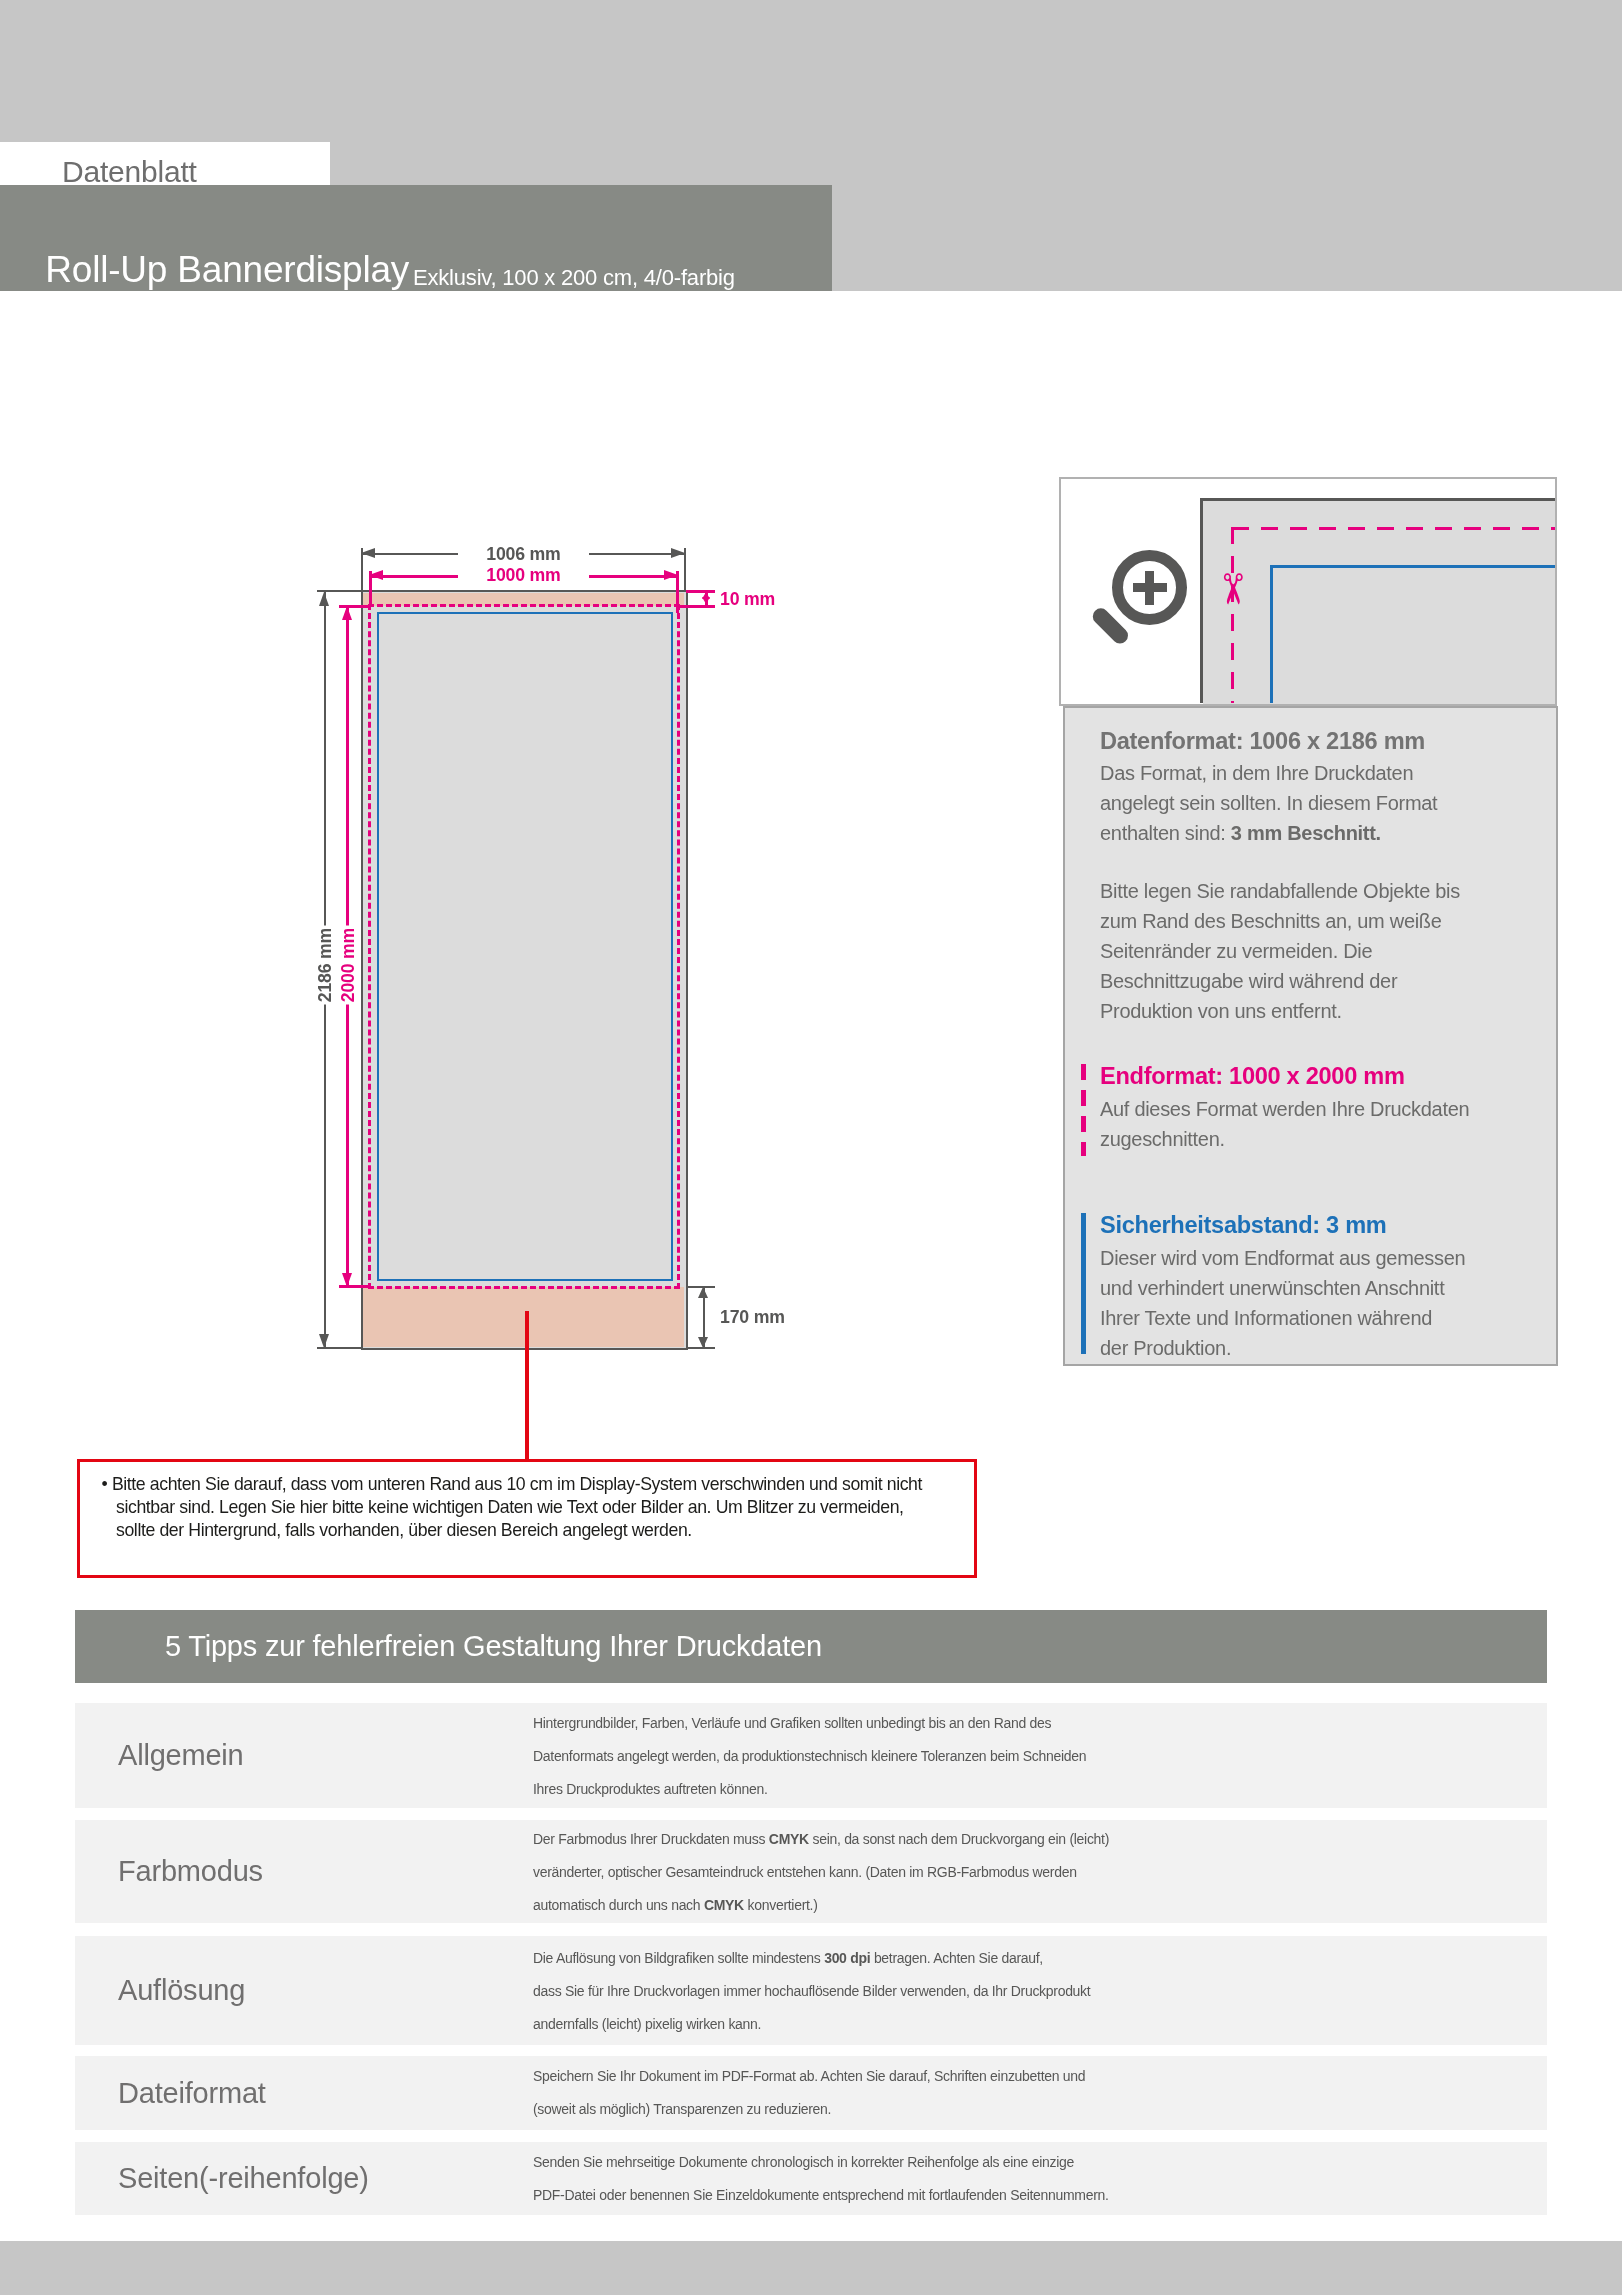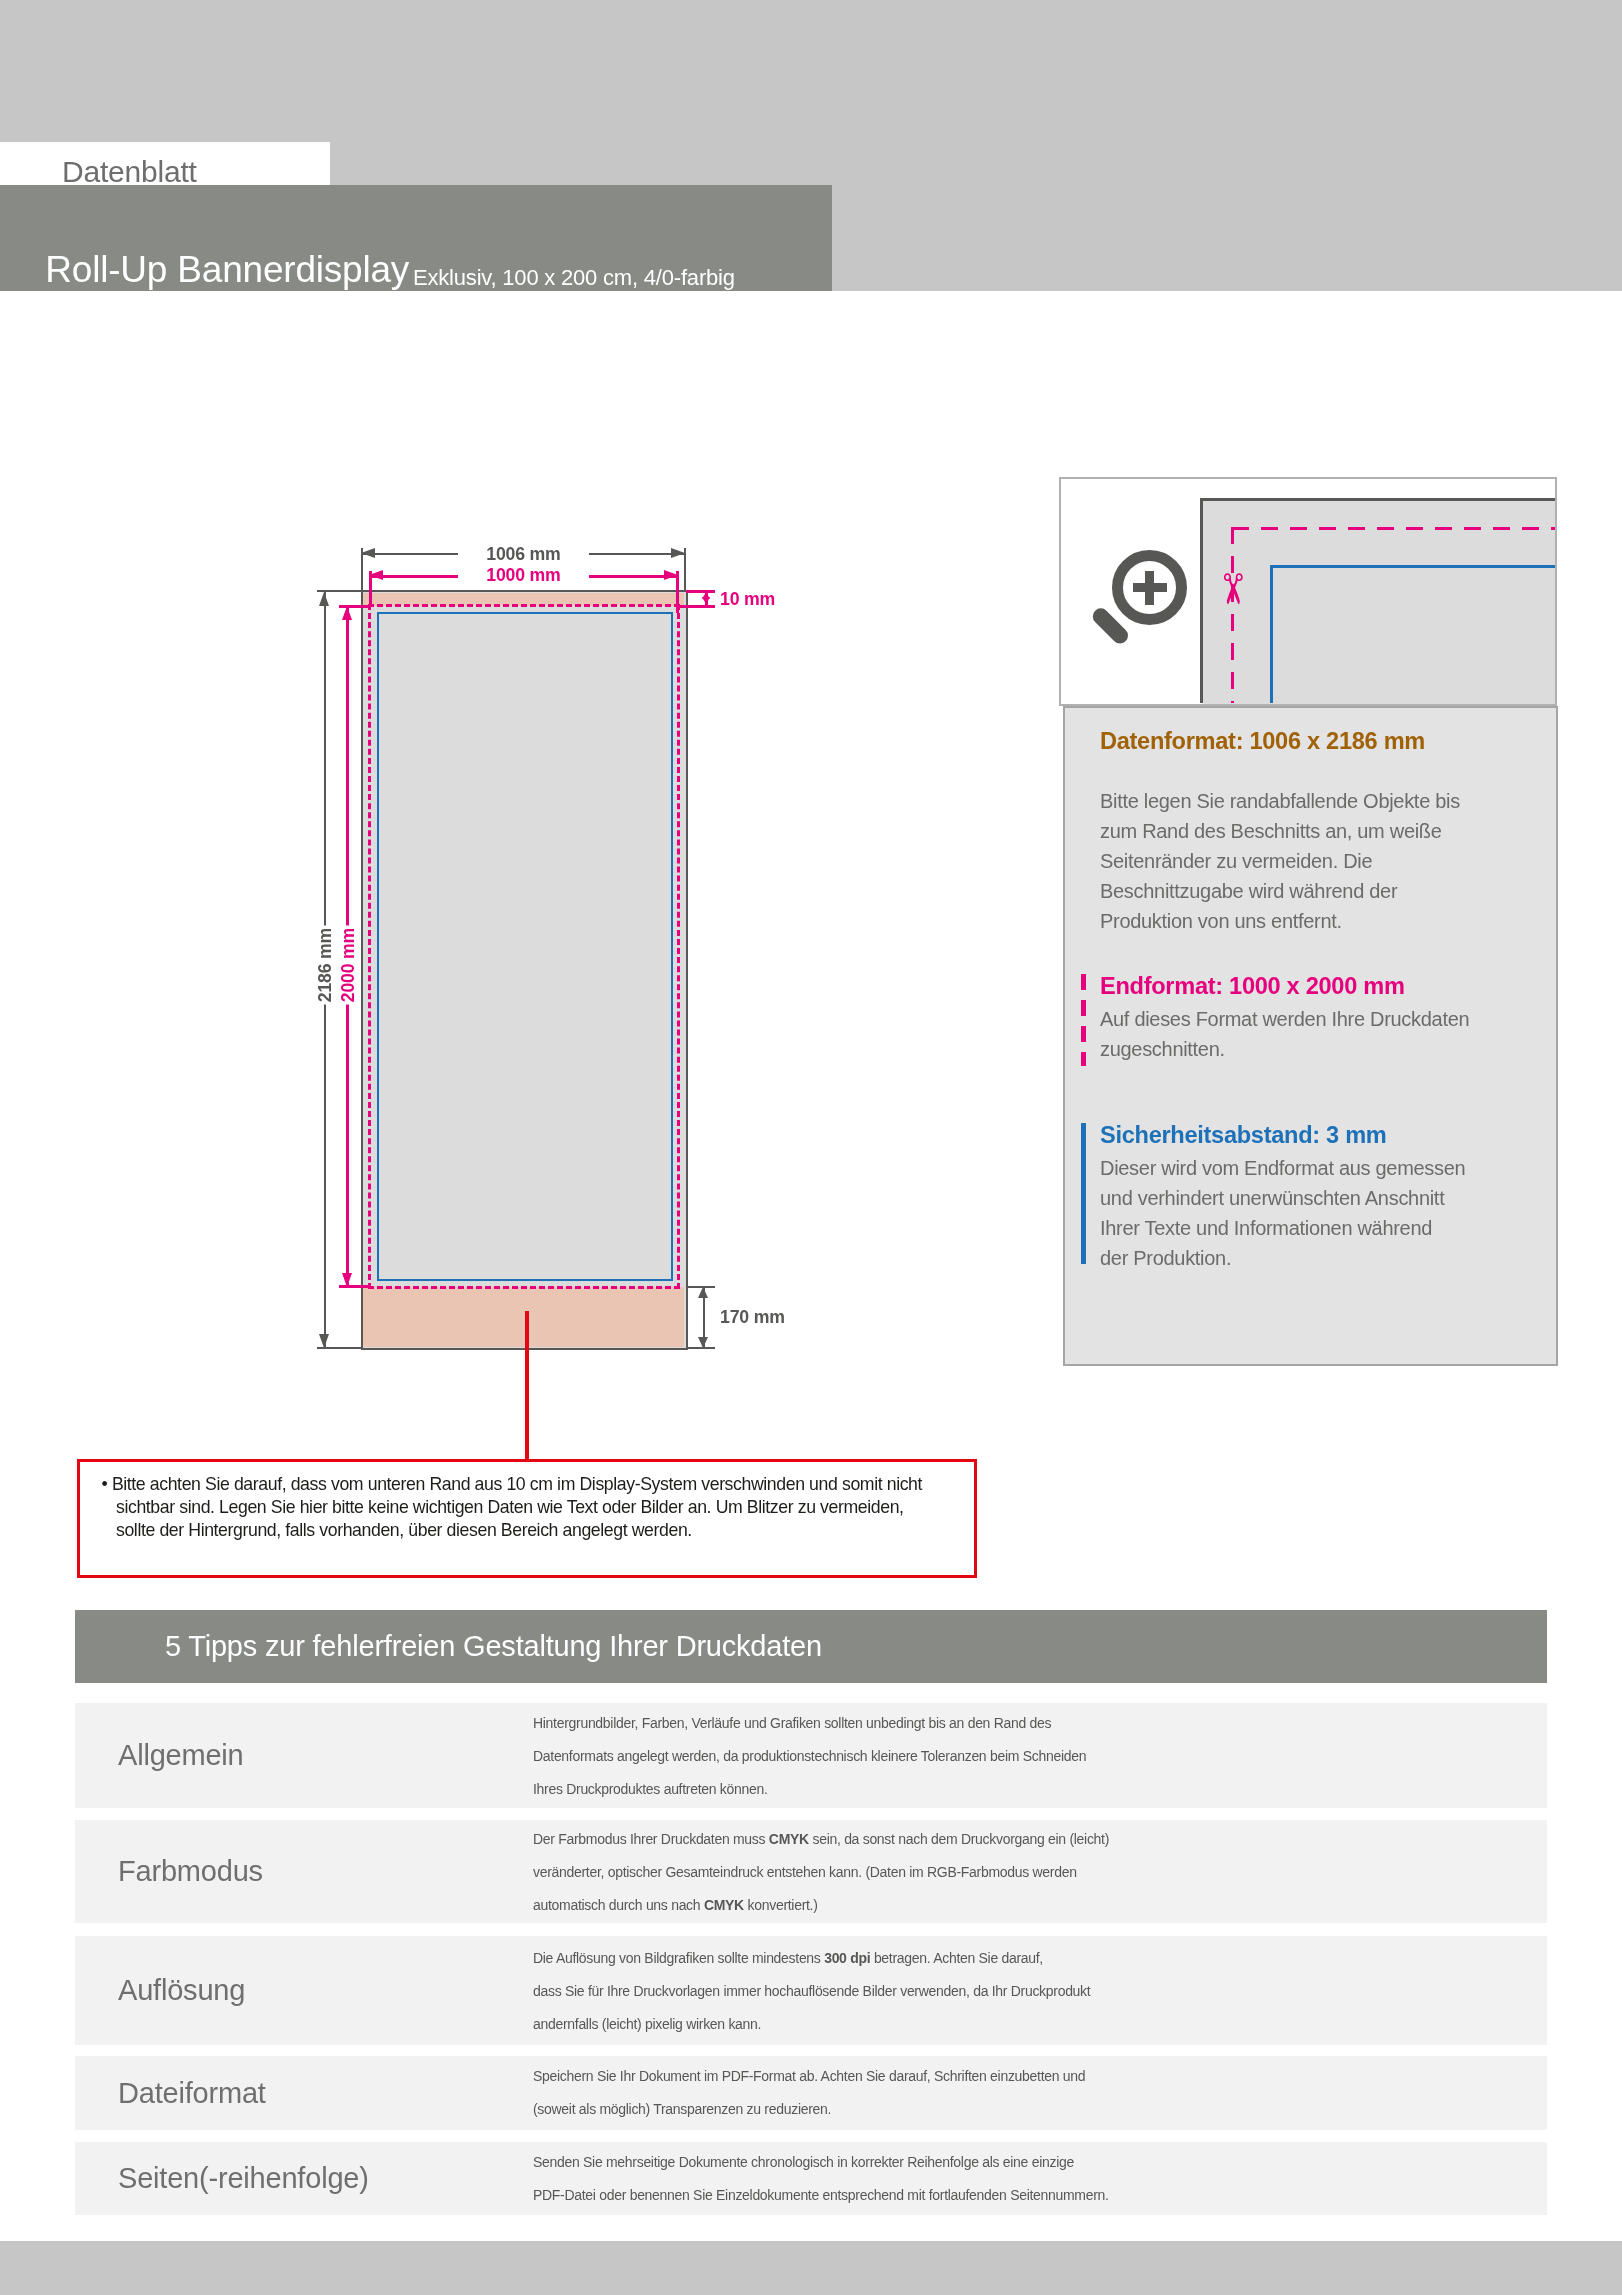--- a/index.html
+++ b/index.html
@@ -50,21 +50,21 @@
   #zb-mag-ring{left:1112px;top:550px;width:75px;height:75px;border:11px solid #575756;border-radius:50%;box-sizing:border-box;}
   #zb-mag-h{left:1089px;top:618px;width:43px;height:15.7px;border-radius:7.9px;background:#575756;transform:rotate(45deg);}
   #zb-plus-h{left:1133px;top:583px;width:34px;height:9.2px;background:#575756;}
   #zb-plus-v{left:1145px;top:571px;width:9.2px;height:34px;background:#575756;}
   
   #panel{left:1063px;top:706px;width:495px;height:660px;background:#e3e3e3;border:2px solid #a5a5a5;box-sizing:border-box;
          padding:19.6px 15.7px 0 35px;}
   #panel .sec{position:relative;}
   #panel .sec .bar{position:absolute;left:-19px;}
   #panel .title{font-size:23.6px;font-weight:bold;margin-bottom:3.9px;letter-spacing:-0.3px;}
-  #panel .title.g{color:#a16207;} #panel .title.m{color:#e6007e;} #panel .title.b{color:#1d71b8;margin-top:24px;}
+  #panel .title.g{color:#737373;} #panel .title.m{color:#e6007e;} #panel .title.b{color:#1d71b8;margin-top:24px;}
   #panel .ln{font-size:20px;color:#6b6b6a;line-height:30px;white-space:nowrap;letter-spacing:-0.3px;}
   #bar-end{top:1.3px;height:92px;background:repeating-linear-gradient(to bottom,#e6007e 0 15.7px,transparent 15.7px 26px);width:4.6px;}
   #bar-sich{top:1.3px;height:141px;background:#1d71b8;width:4.6px;}
   
   #tipband{left:75px;top:1610px;width:1472px;height:73px;background:#878a85;display:flex;align-items:center;}
   #tipband .t{color:#fff;font-size:29px;padding-left:49px;margin-left:41px;}
   .tiprow{left:75px;width:1472px;background:#f2f2f2;}
   .tiprow .lbl{position:absolute;left:43px;top:0;height:100%;display:flex;align-items:center;
                font-size:29px;color:#706f6f;}
   .tiprow .txt{position:absolute;left:458px;top:50%;transform:translateY(-50%);}
@@ -155,20 +155,25 @@
   <div class="abs" id="zb-bv"></div>
   <div class="abs" id="zb-scissors">✂</div>
   <div class="abs" id="zb-mag-ring"></div>
   <div class="abs" id="zb-mag-h"></div>
   <div class="abs" id="zb-plus-h"></div>
   <div class="abs" id="zb-plus-v"></div>
 
   <div class="abs" id="panel">
     <div class="sec">
       <div class="title g">Datenformat: 1006 x 2186 mm</div>
+      <div>
+          <div class="ln"><span>Das Format, in dem Ihre Druckdaten</span></div>
+          <div class="ln"><span>angelegt sein sollten. In diesem Format</span></div>
+          <div class="ln"><span>enthalten sind: </span><span style="font-weight: bold;">3 mm Beschnitt.</span></div>
+        </div>
       <div style="height:27.5px;"></div>
       <div>
           <div class="ln"><span>Bitte legen Sie randabfallende Objekte bis</span></div>
           <div class="ln"><span>zum Rand des Beschnitts an, um weiße</span></div>
           <div class="ln"><span>Seitenränder zu vermeiden. Die</span></div>
           <div class="ln"><span>Beschnittzugabe wird während der</span></div>
           <div class="ln"><span>Produktion von uns entfernt.</span></div>
         </div>
     </div>
     <div style="height:37px;"></div>

